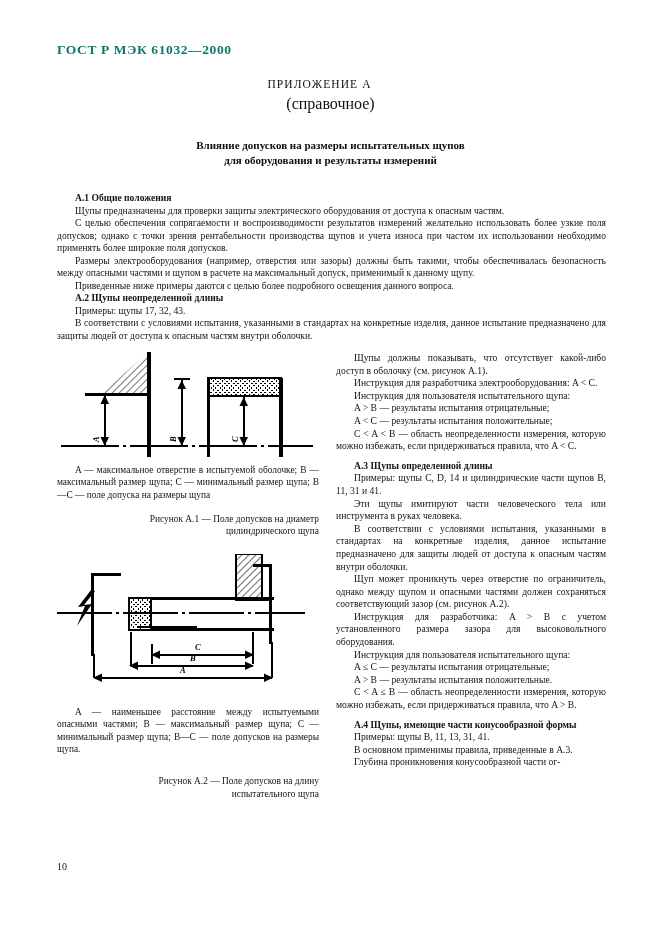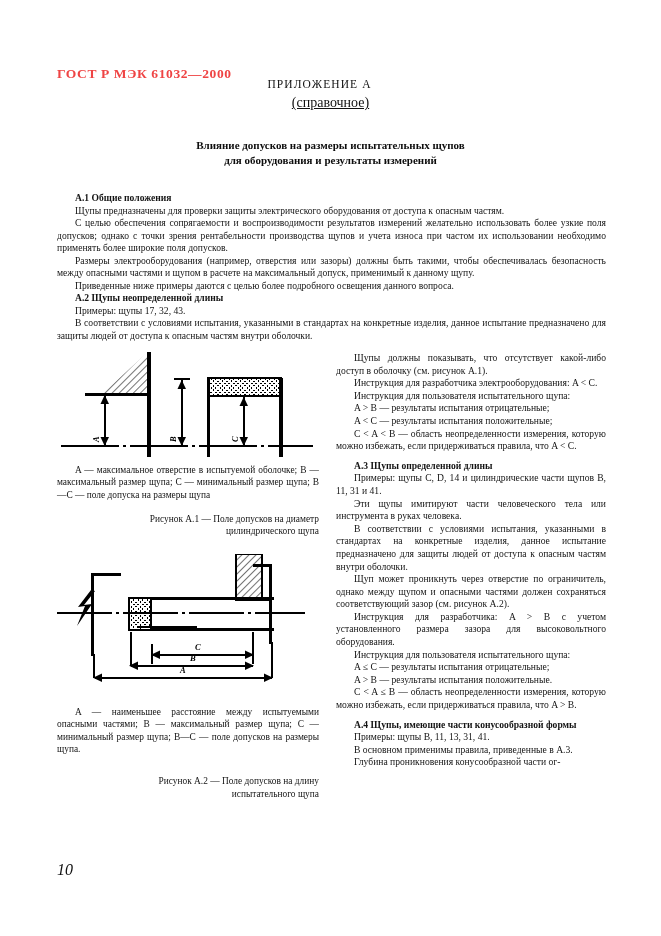--- a/index.html
+++ b/index.html
@@ -21,43 +21,41 @@
 
   
   .doc-header {
     position: absolute;
     left: 57px;
     top: 42px;
     font-family: "Liberation Serif", "DejaVu Serif", serif;
     font-weight: bold;
     font-size: 13.5px;
     letter-spacing: 0.6px;
-    color: #ef4444;
-    margin-top: 24px;
+    color: #0f766e;
   }
 
   .annex-title {
     position: absolute;
     left: 0;
     top: 78px;
     width: 639px;
     text-align: center;
     font-size: 11.5px;
     letter-spacing: 1.1px;
     color: #111;
   }
   .annex-sub {
     position: absolute;
     left: 0;
     top: 95px;
     width: 661px;
     text-align: center;
-    font-size: 14px;
+    font-size: 16px;
     color: #111;
-    text-decoration: underline;
   }
 
   .main-title {
     position: absolute;
     left: 60px;
     top: 138px;
     width: 541px;
     text-align: center;
     font-weight: bold;
     font-size: 11px;
@@ -145,23 +143,22 @@
   }
   .dimlabel.vert {
     transform: rotate(-90deg);
     transform-origin: left bottom;
   }
 
   .page-num {
     position: absolute;
     left: 57px;
     top: 861px;
-    font-size: 16px;
+    font-size: 10px;
     color: #111;
-    font-style: italic;
   }
 </style>
 </head>
 <body>
 
 <div id="page">
 
   <div class="doc-header">ГОСТ Р МЭК 61032—2000</div>
 
   <div class="annex-title">ПРИЛОЖЕНИЕ А</div>

